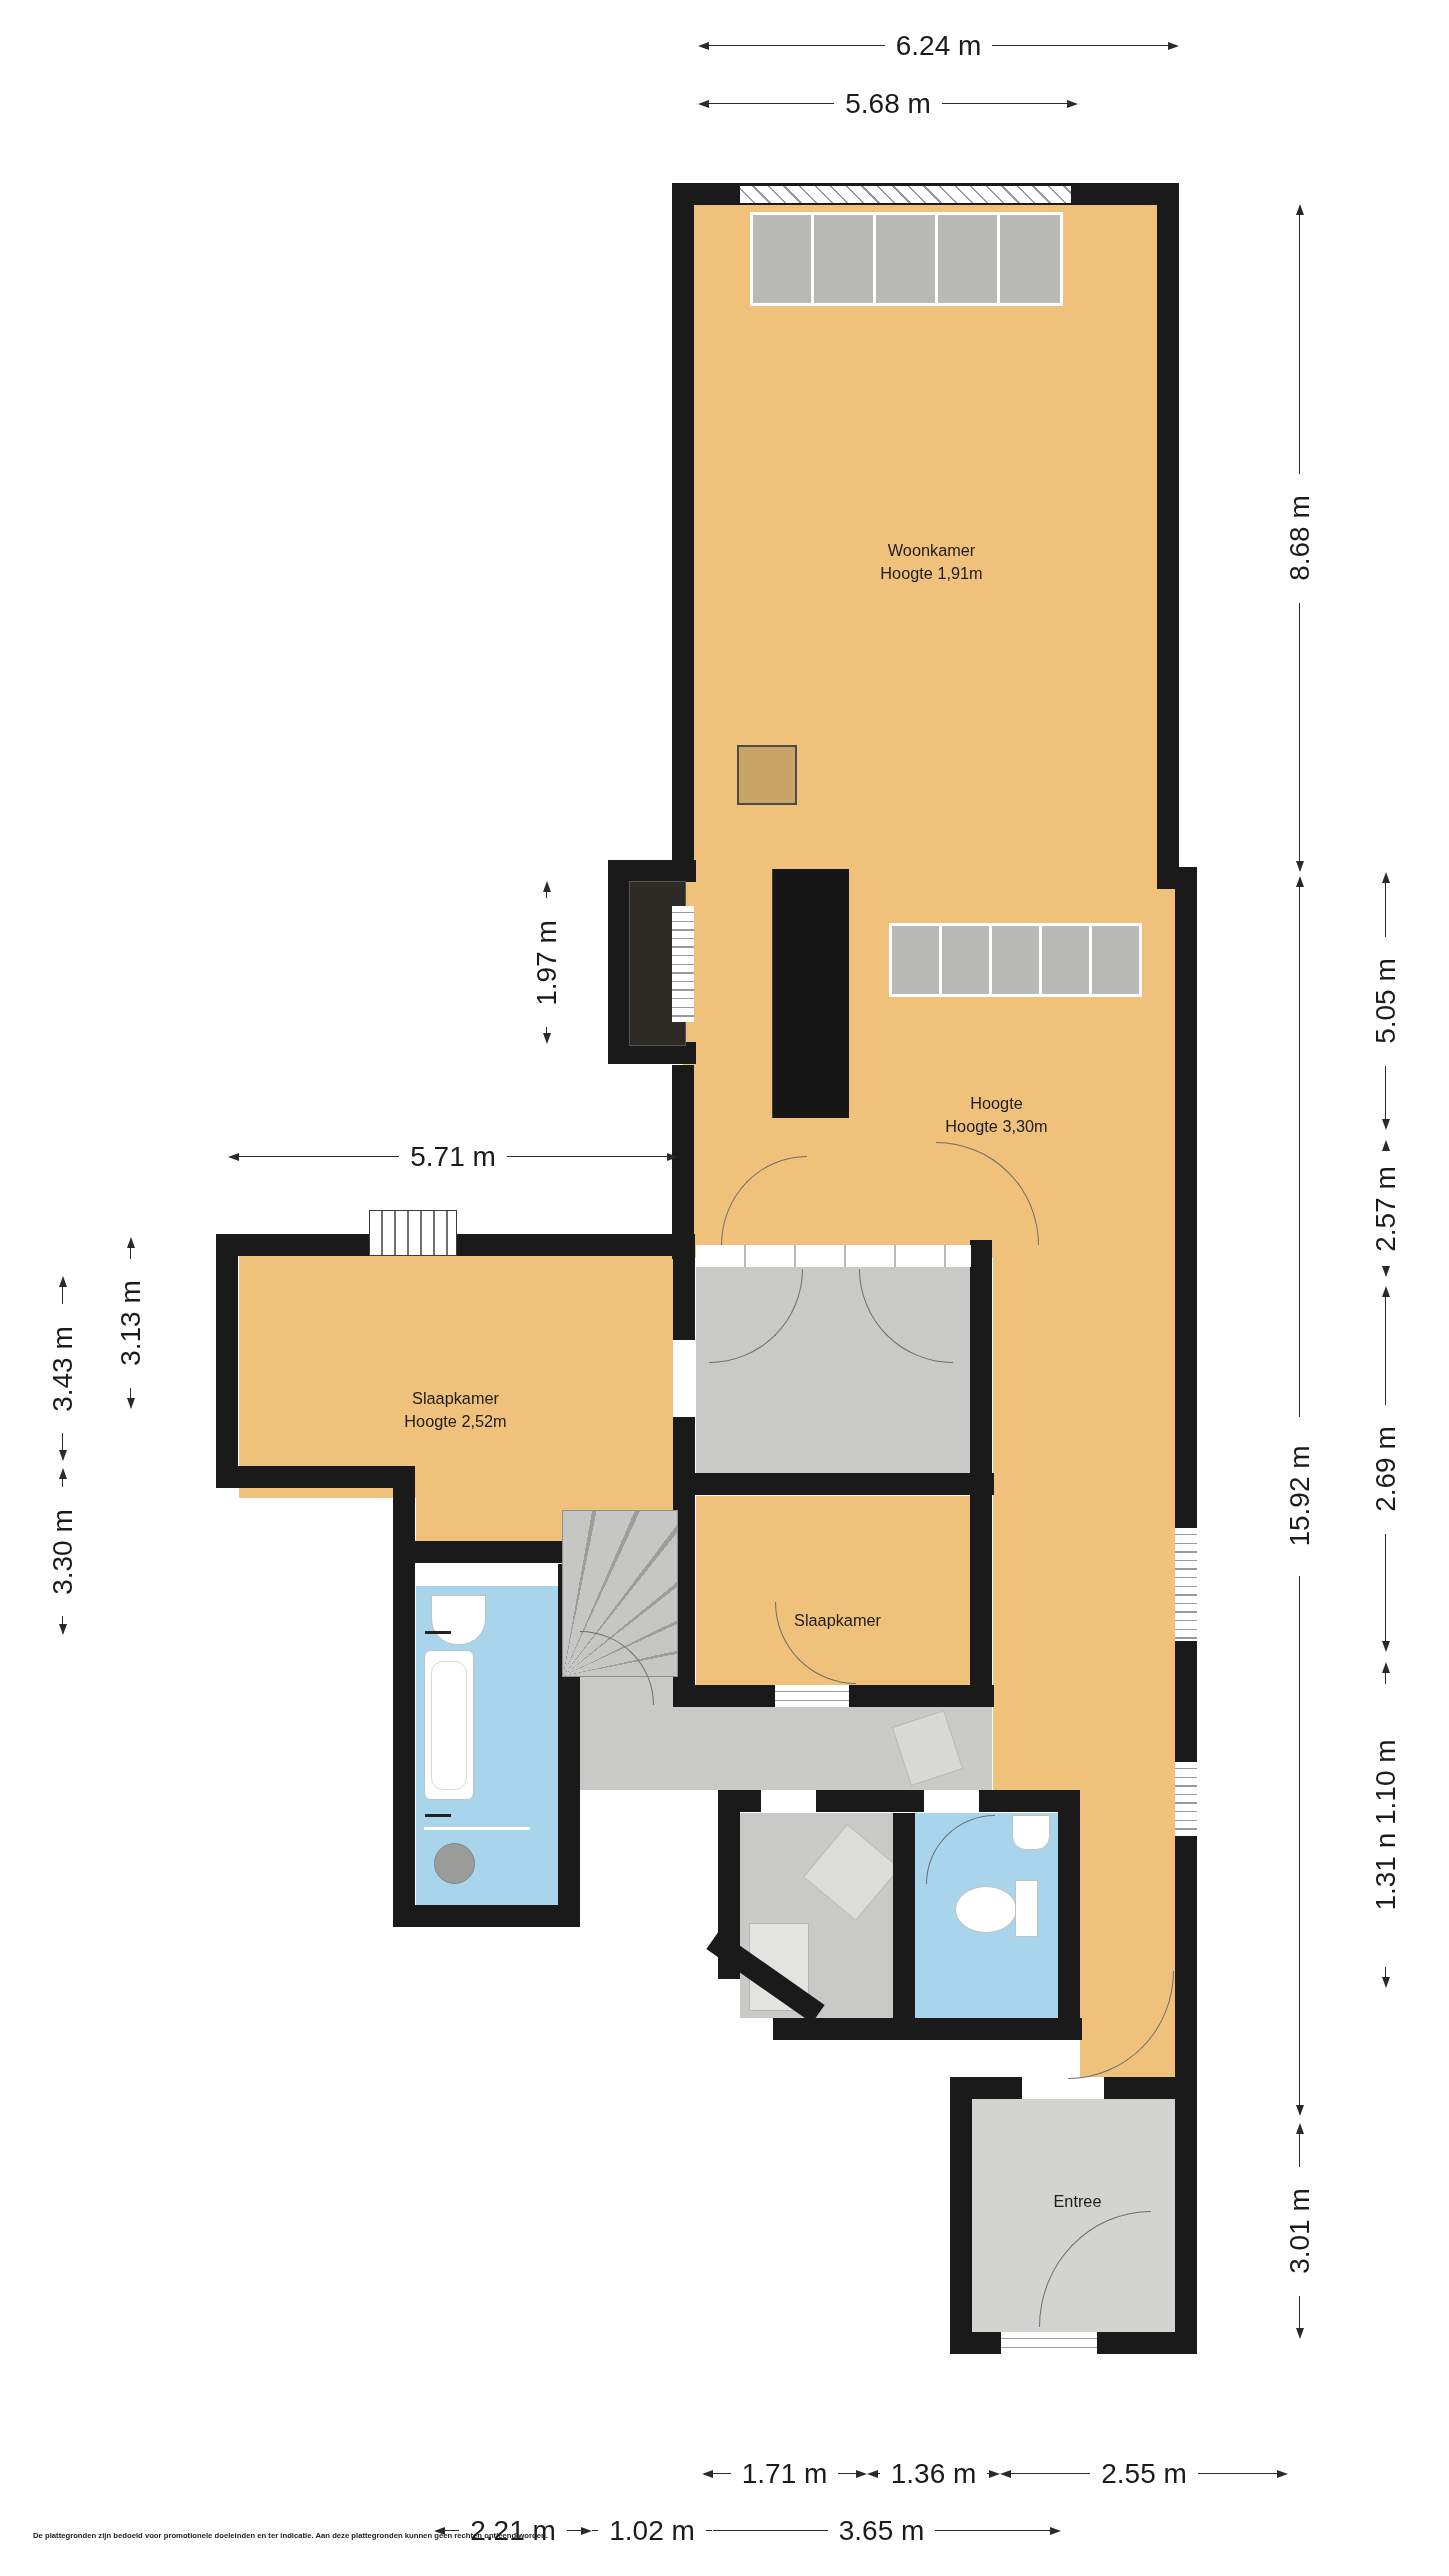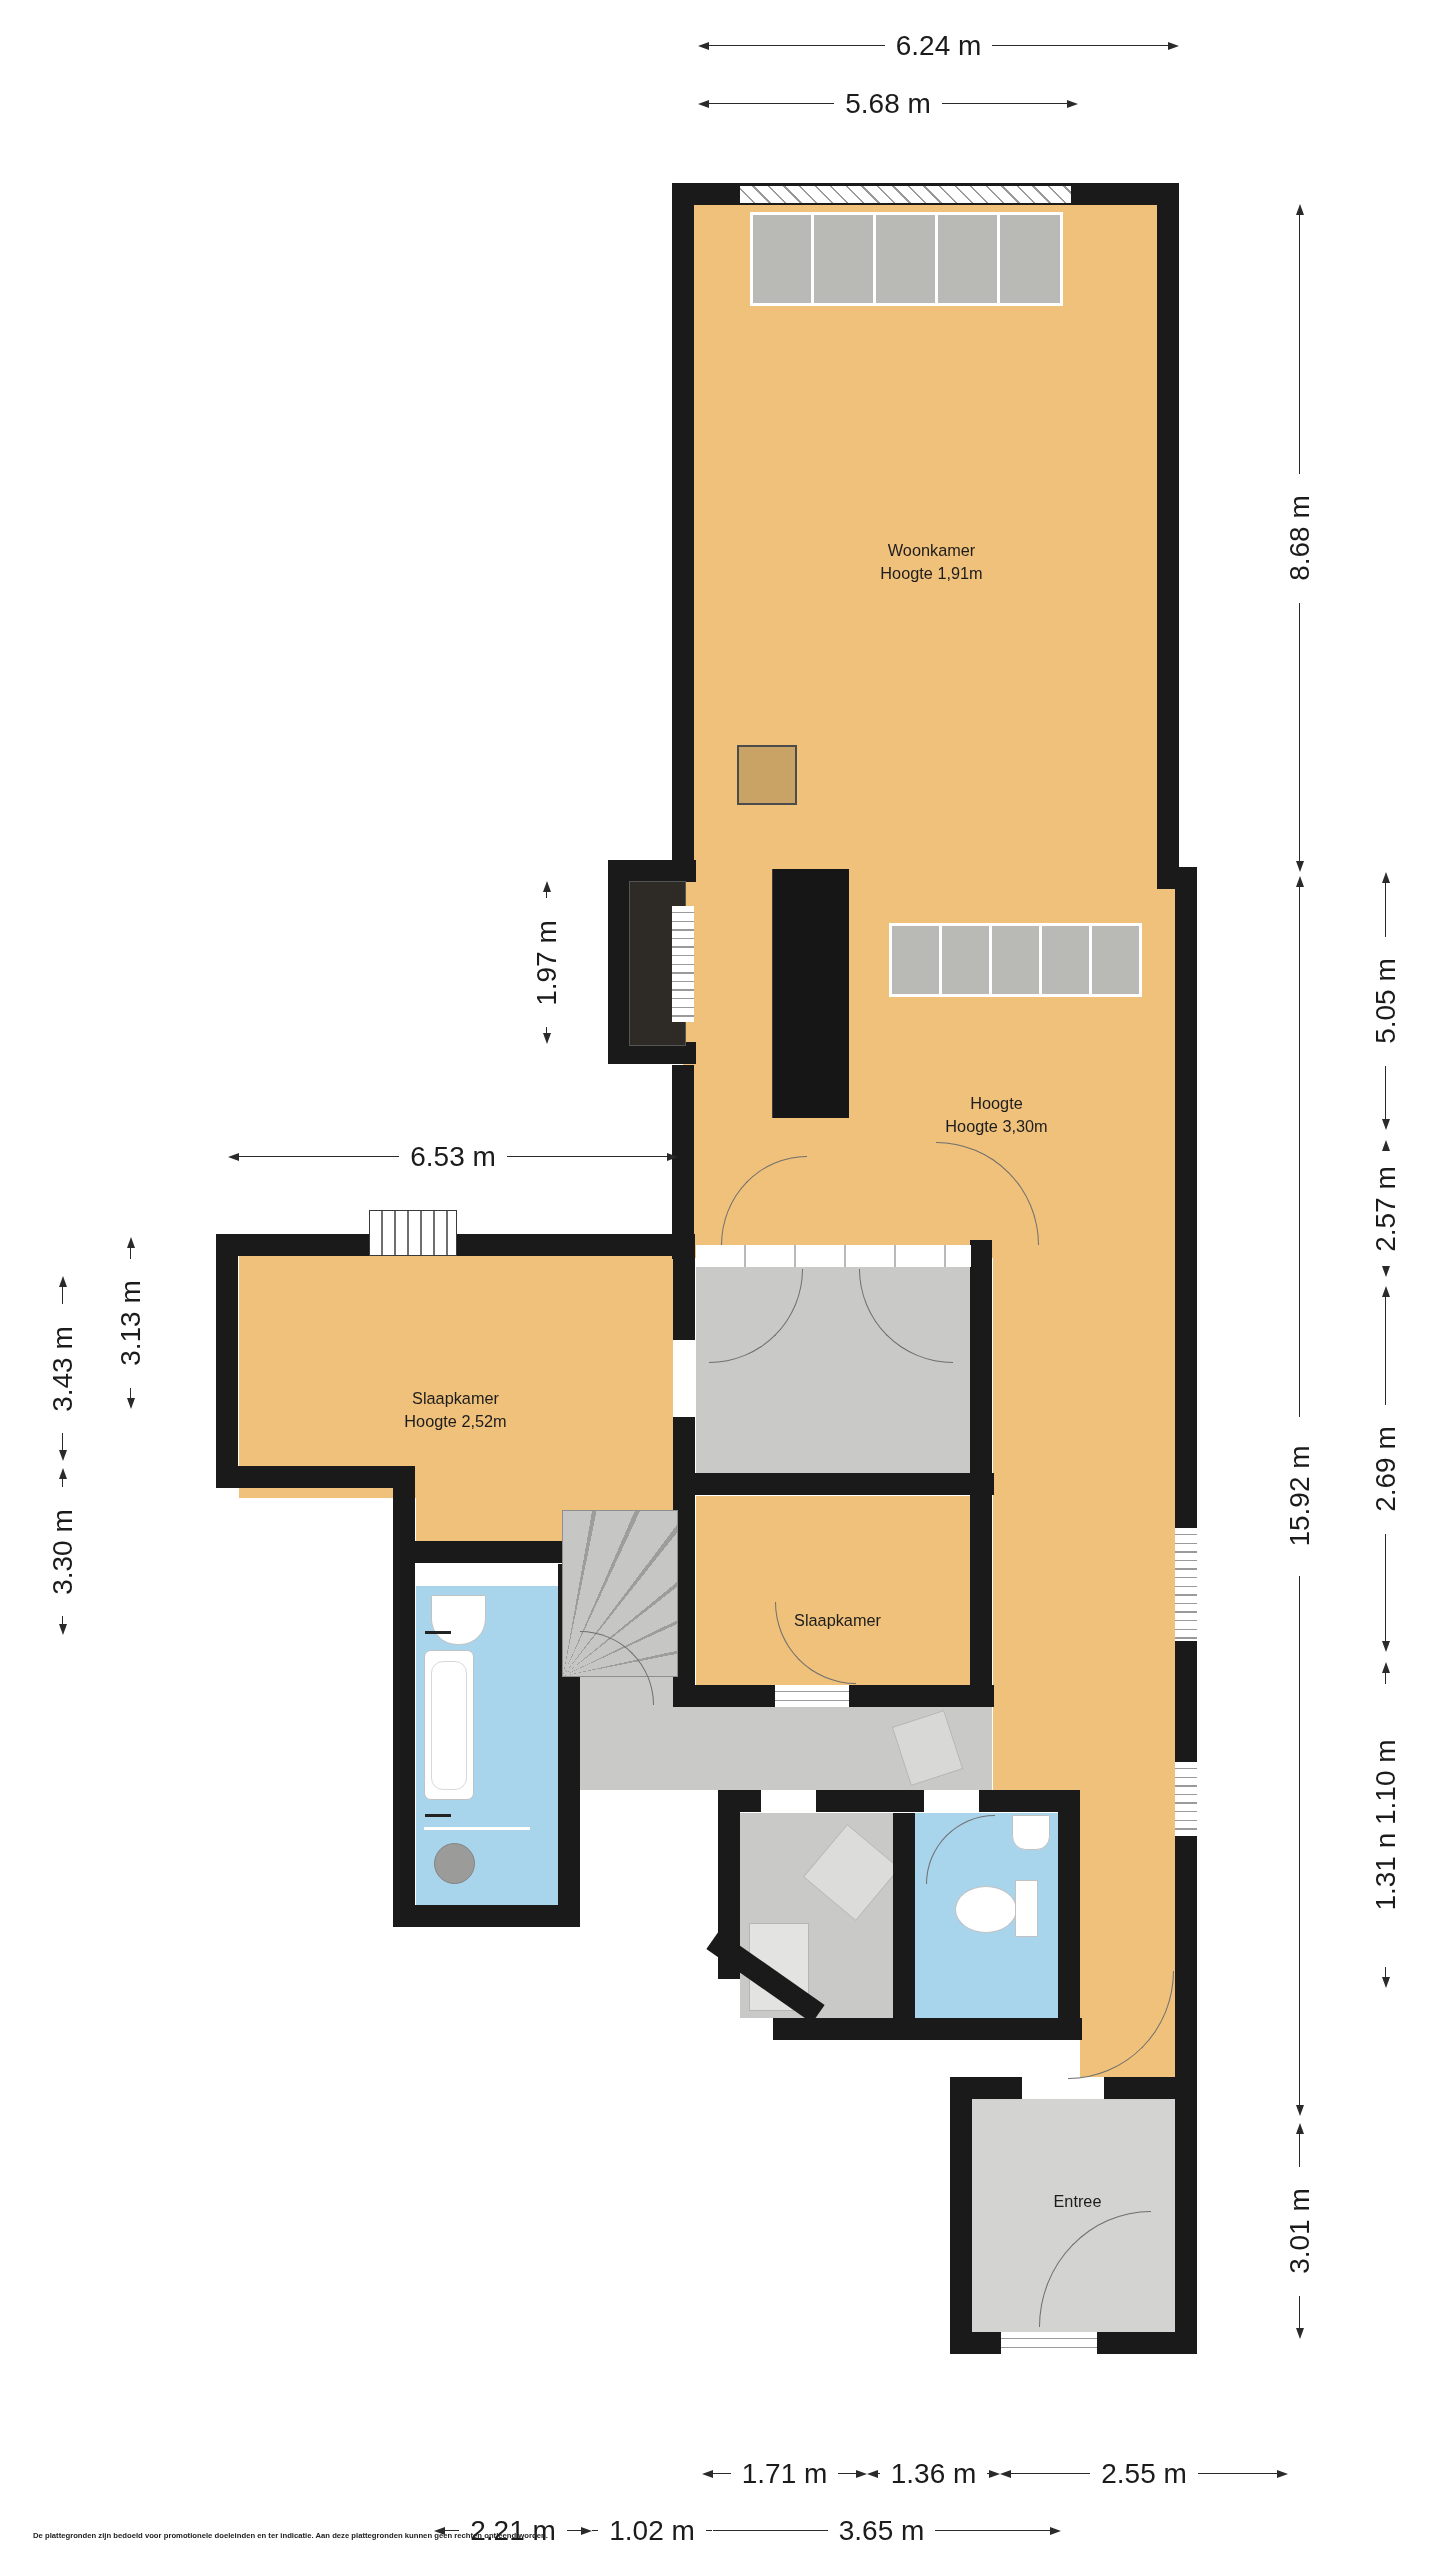--- a/index.html
+++ b/index.html
@@ -316,21 +316,21 @@
     <span class="lbl">
         <span>1.97 m</span>
       </span>
     <span class="seg"></span>
       <span class="ar d"></span>
   </div>
 
   <div class="dimh" style="left:228px;top:1141px;width:450px;">
     <span class="ar l"></span>
       <span class="seg"></span>
-    <span class="lbl">6.53 m</span>
+    <span class="lbl">5.71 m</span>
     <span class="seg"></span>
       <span class="ar r"></span>
   </div>
 
   <div class="dimh" style="left:702px;top:2458px;width:165px;text-align:center;">
     <span class="ar l"></span>
       <span class="seg"></span>
     <span class="lbl">1.71 m</span>
     <span class="seg"></span>
       <span class="ar r"></span>

